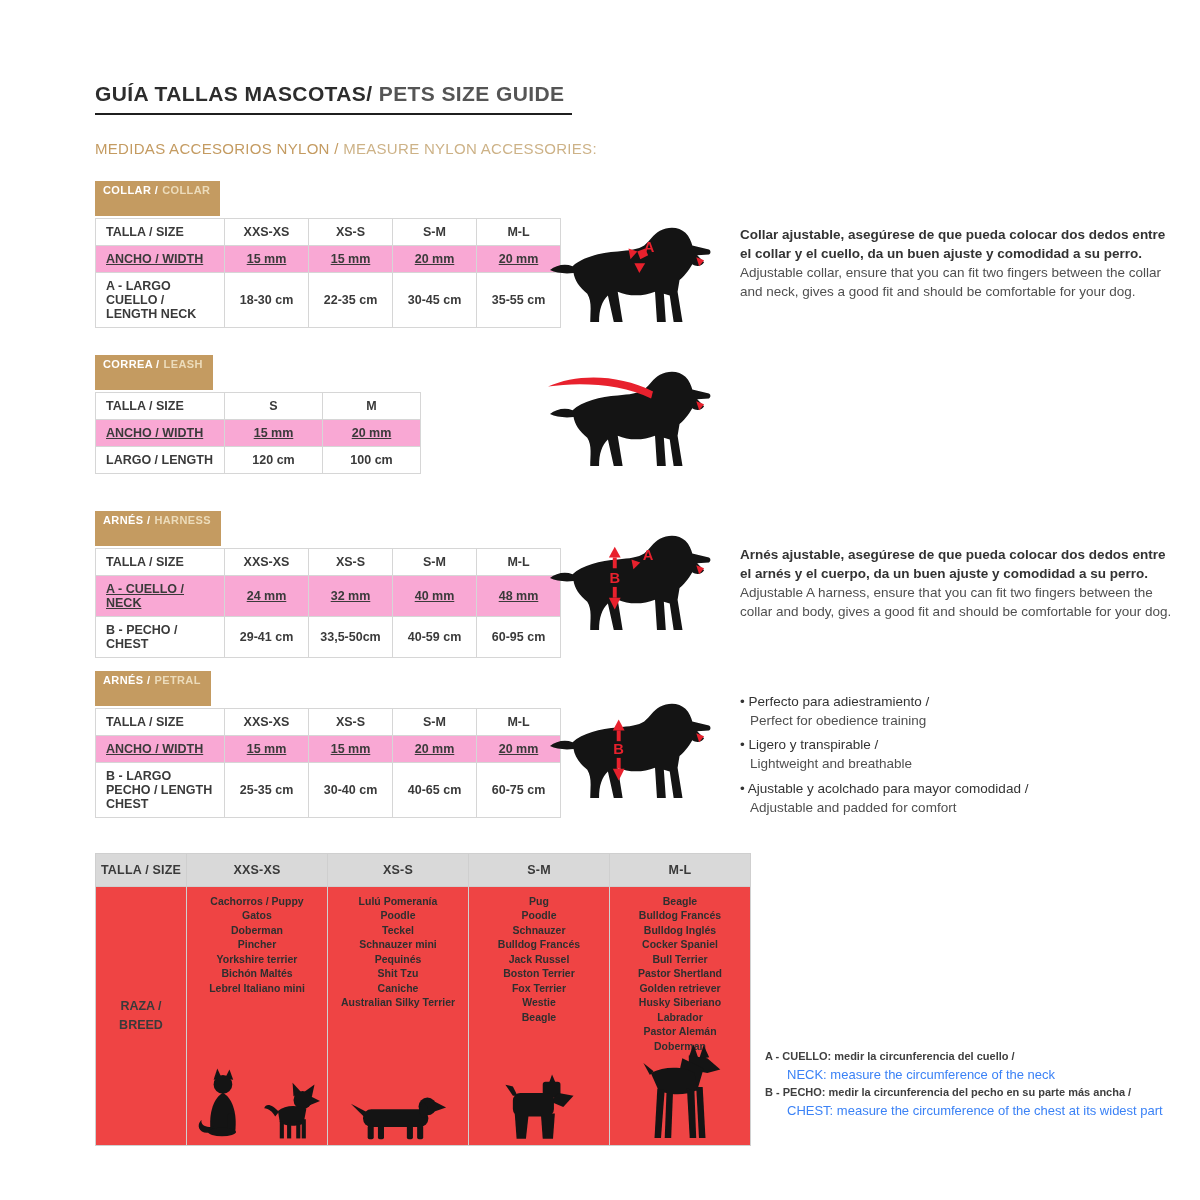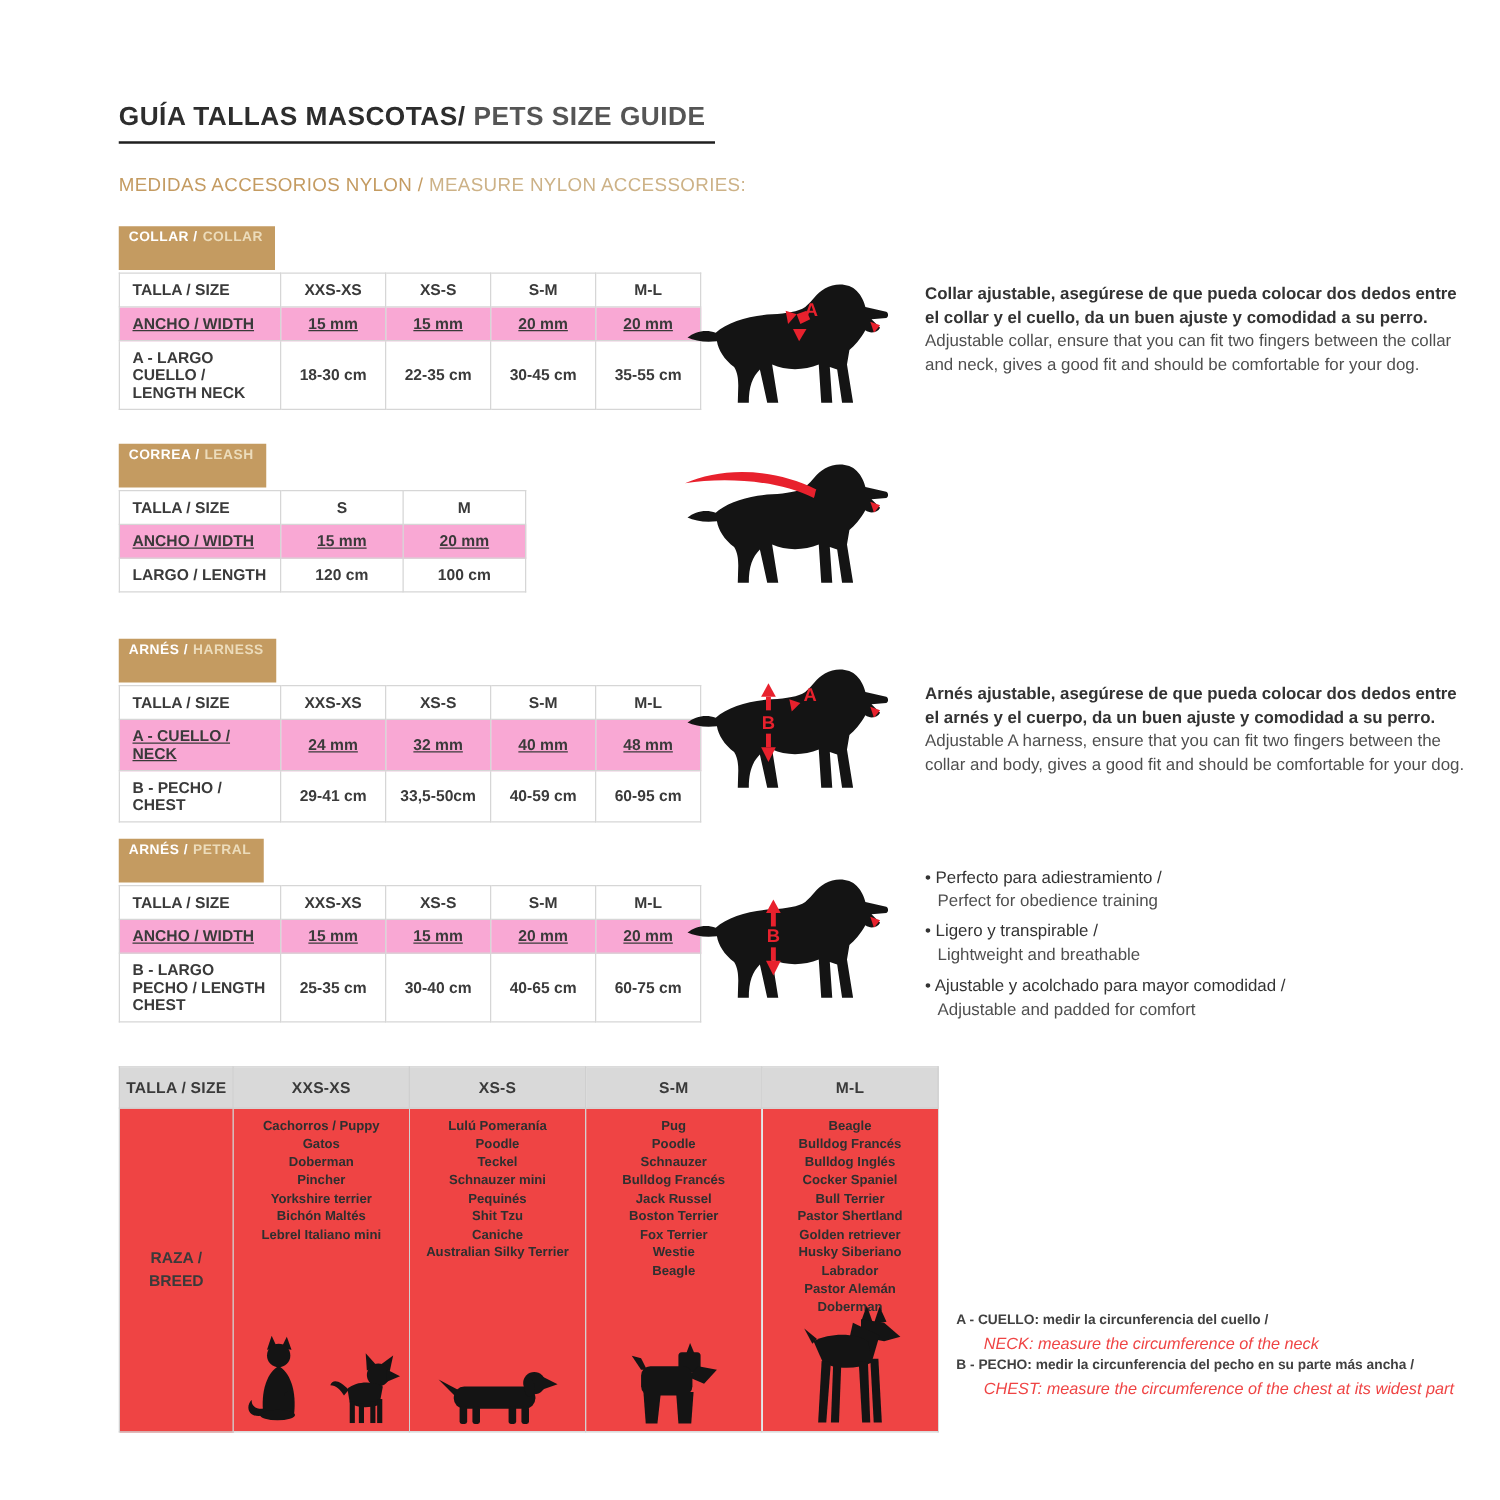--- a/index.html
+++ b/index.html
@@ -49,21 +49,21 @@
   .bt td{border:1px solid #d0d0d0;background:#ef4444;}
   .bt td.bt-body{height:250px;vertical-align:top;position:relative;padding-top:7px;}
   .bt td.bt-rowlabel{vertical-align:middle;text-align:center;font-size:12.5px;font-weight:700;
     color:#3a3a3a;line-height:1.5;}
   .breeds div{font-size:10.5px;font-weight:700;color:#2f2f2f;line-height:1.38;text-align:center;}
   .sil{position:absolute;bottom:3px;left:0;right:0;display:flex;justify-content:center;
     align-items:flex-end;gap:6px;}
   
   .notes{position:absolute;left:765px;top:1048px;width:425px;}
   .note-b{color:#404040;font-weight:700;font-size:11px;line-height:1.5;}
-  .note-n{color:#ef4444;font-weight:400;font-size:13px;line-height:1.5;padding-left:22px;font-style:italic;}
+  .note-n{color:#3b82f6;font-weight:400;font-size:13px;line-height:1.5;padding-left:22px;}
 </style>
 </head>
 <body>
 
 <div class="page">
   <h1 class="title"><span>GUÍA TALLAS MASCOTAS/</span><span class="muted"> PETS SIZE GUIDE</span></h1>
   <h2 class="subtitle"><span>MEDIDAS ACCESORIOS NYLON / </span><span class="sub2">MEASURE NYLON ACCESSORIES:</span></h2>
 
   <div id="sections">
       <div class="section sec-collar"><div class="chip"><span class="chip-es">COLLAR /</span><span class="chip-en">COLLAR</span></div><table class="sec-table">

